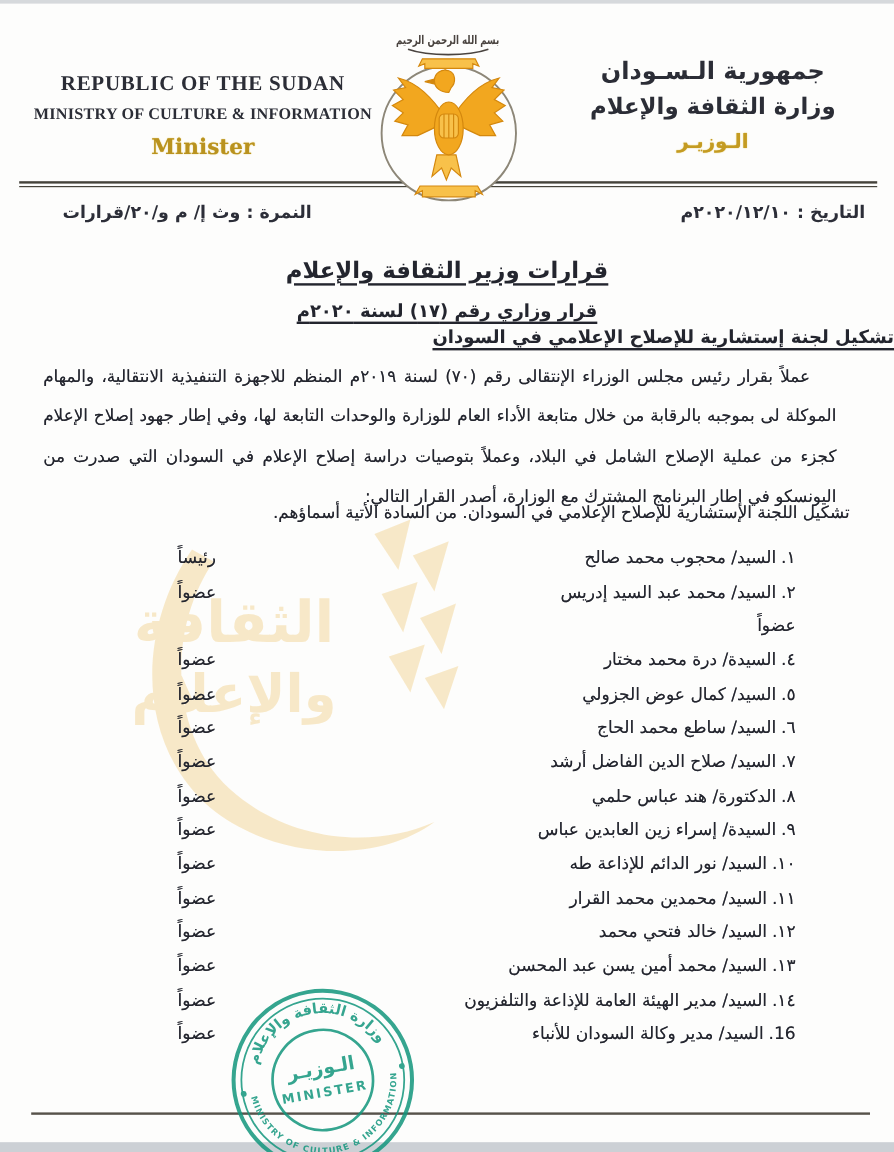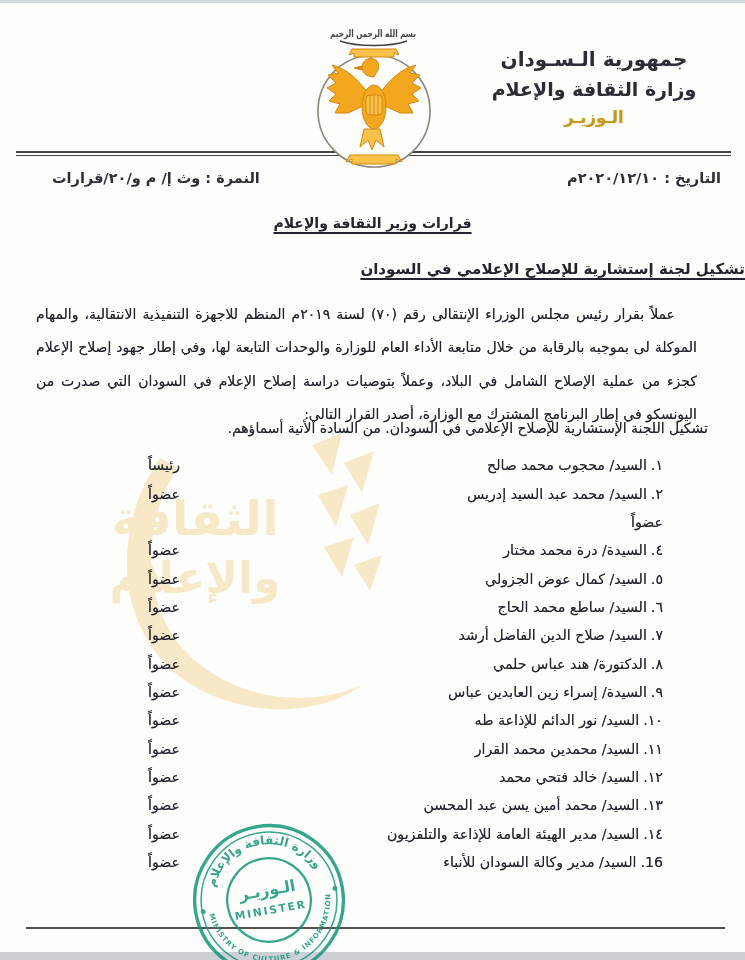--- a/index.html
+++ b/index.html
@@ -30,21 +30,21 @@
 
   
   .meta{position:absolute;top:167px;left:0;right:0;padding:0 24px 0 52px;display:flex;
         justify-content:space-between;direction:rtl;font-size:14.5px;font-weight:bold;
         color:#2c2e38;}
 
   
   .titles{position:absolute;top:212px;left:0;right:0;text-align:center;direction:rtl;
           font-weight:bold;color:#23252e;}
   .title-line{text-decoration:underline;text-underline-offset:4px;text-decoration-thickness:1.5px;}
-  .t1{font-size:14px;margin-bottom:29px;}
+  .t1{font-size:19px;margin-bottom:13px;}
   .t2{font-size:15px;margin-bottom:4px;}
   .t3{font-size:15px;text-align:right;}
 
   
   .para{position:absolute;top:295px;right:48px;left:36px;direction:rtl;text-align:justify;
         font-size:14px;line-height:33.4px;color:#23252e;text-shadow:0 0 .5px rgba(35,37,46,.65);
         text-indent:22px;z-index:1;}
   .intro{position:absolute;top:417px;right:37px;direction:rtl;font-size:14px;color:#23252e;
          text-shadow:0 0 .5px rgba(35,37,46,.65);z-index:1;}
 
@@ -81,20 +81,25 @@
       <polygon points="244,40 274,28 262,70"></polygon>
       <polygon points="218,72 248,62 236,104"></polygon>
       <polygon points="250,92 280,80 268,122"></polygon>
       <polygon points="224,124 254,114 242,154"></polygon>
       <polygon points="254,142 282,132 270,168"></polygon>
       <text x="95" y="112" font-size="48" font-weight="bold" text-anchor="middle" direction="rtl" font-family="DejaVu Sans, sans-serif">الثقافة</text>
       <text x="95" y="170" font-size="44" font-weight="bold" text-anchor="middle" direction="rtl" font-family="DejaVu Sans, sans-serif">والإعلام</text>
     </g>
   </svg>
 
+  <div class="hdr-en">
+    <div class="hdr-en-l1">REPUBLIC OF THE SUDAN</div>
+    <div class="hdr-en-l2">MINISTRY OF CULTURE &amp; INFORMATION</div>
+    <div class="hdr-en-l3">Minister</div>
+  </div>
 
   <div class="hdr-ar">
     <div class="hdr-ar-l1">جمهورية الـسـودان</div>
     <div class="hdr-ar-l2">وزارة الثقافة والإعلام</div>
     <div class="hdr-ar-l3">الـوزيـر</div>
   </div>
 
   <div class="divider"></div>
 
   <svg class="emblem" viewBox="0 0 140 172" aria-hidden="true">
@@ -124,20 +129,21 @@
     </g>
   </svg>
 
   <div class="meta">
     <span>التاريخ : ٢٠٢٠/١٢/١٠م</span>
     <span>النمرة : وث إ/ م و/٢٠/قرارات</span>
   </div>
 
   <div class="titles">
     <div class="t1"><span class="title-line">قرارات وزير الثقافة والإعلام</span></div>
+    <div class="t2"><span class="title-line">قرار وزاري رقم (١٧) لسنة ٢٠٢٠م</span></div>
     <div class="t3"><span class="title-line">تشكيل لجنة إستشارية للإصلاح الإعلامي في السودان</span></div>
   </div>
 
   <div class="para">عملاً بقرار رئيس مجلس الوزراء الإنتقالى رقم (٧٠) لسنة ٢٠١٩م المنظم للاجهزة التنفيذية الانتقالية، والمهام الموكلة لى بموجبه بالرقابة من خلال متابعة الأداء العام للوزارة والوحدات التابعة لها، وفي إطار جهود إصلاح الإعلام كجزء من عملية الإصلاح الشامل في البلاد، وعملاً بتوصيات دراسة إصلاح الإعلام في السودان التي صدرت من اليونسكو في إطار البرنامج المشترك مع الوزارة، أصدر القرار التالي:</div>
 
   <div class="intro">تشكيل اللجنة الإستشارية للإصلاح الإعلامي في السودان. من السادة الأتية أسماؤهم.</div>
 
   <div class="members">
     <div class="member">
       <span class="m-name"><span class="m-num">١.</span><span>السيد/ محجوب محمد صالح</span></span>

